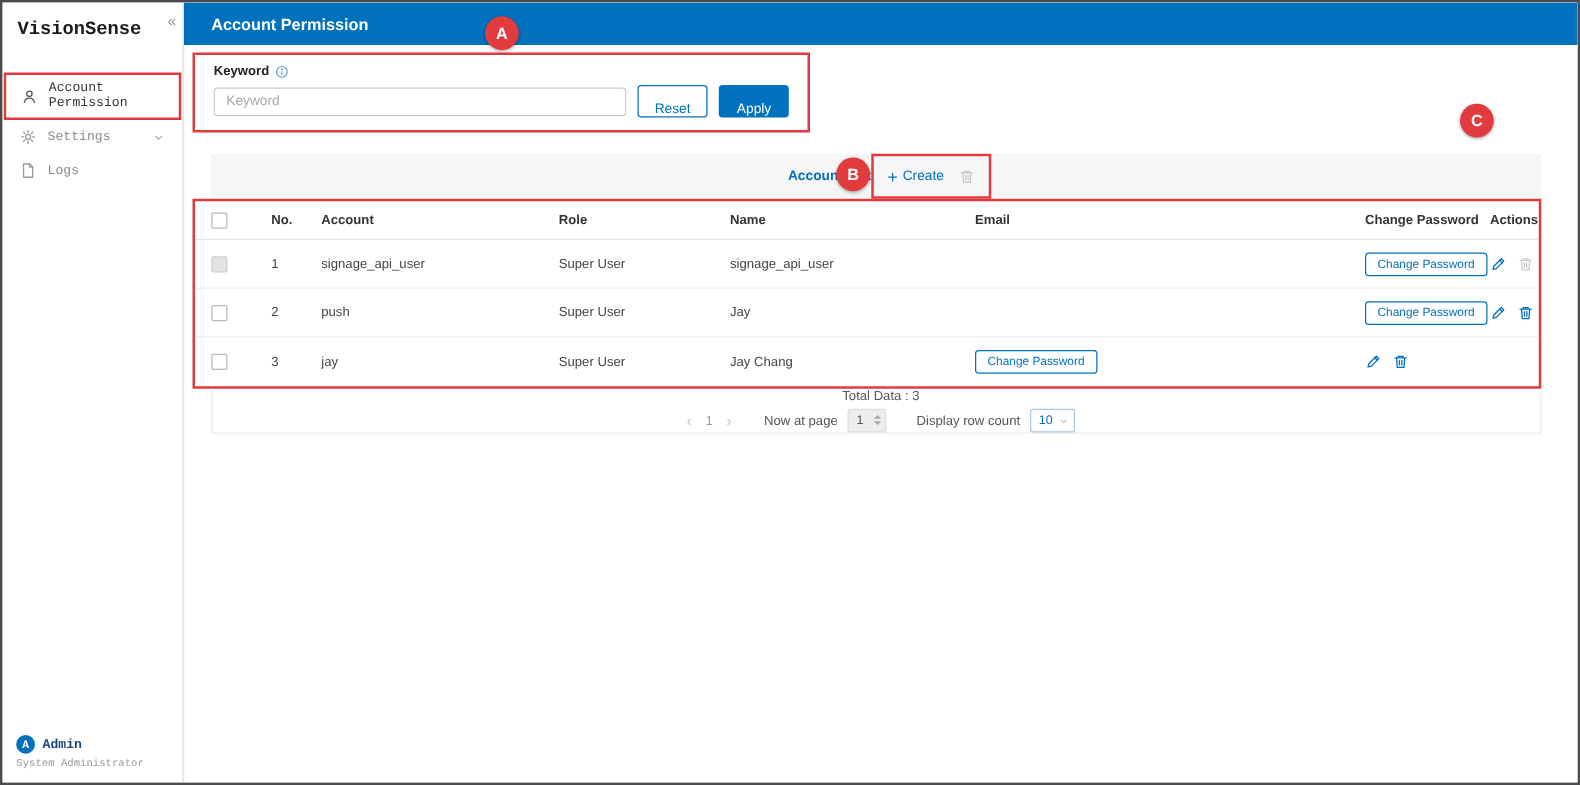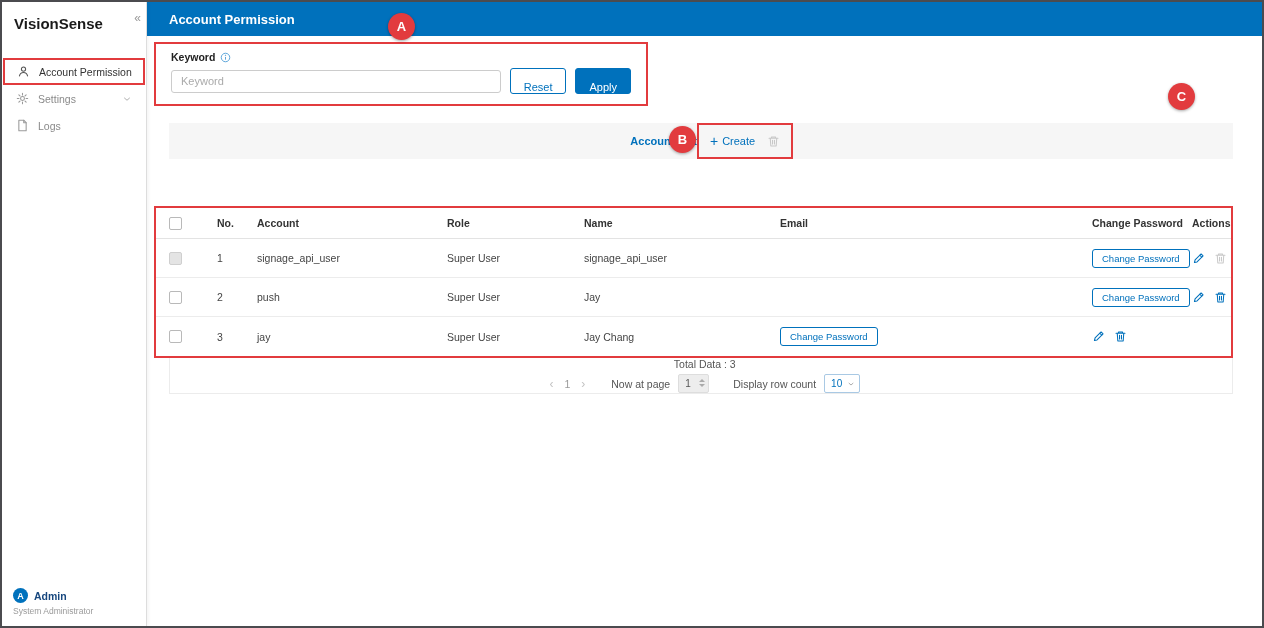--- a/index.html
+++ b/index.html
@@ -3,21 +3,21 @@
 <meta charset="utf-8">
 <style>
   * { box-sizing: border-box; margin: 0; padding: 0; }
   body { font-family: "Liberation Sans", sans-serif; background: #fff; }
 
   .page { width: 1264px; height: 628px; border: 2px solid #4b4b4f; background: #fff;
           position: relative; display: flex; overflow: hidden; }
 
   
   .sidebar { width: 145px; min-width: 145px; background: #fff; border-right: 1px solid #ddd;
-             position: relative; box-shadow: 1px 0 4px rgba(0,0,0,.06); z-index: 2; }
+             position: relative; box-shadow: 1px 0 4px rgba(0,0,0,.06); z-index: 2; font-family: Liberation Mono, monospace; }
   .app-title { font-size: 15px; font-weight: bold; color: #1a1a1a; padding: 13px 12px 4px; }
   .collapse { position: absolute; top: 9px; right: 5px; color: #999; font-size: 12px; cursor: pointer; }
   .menu { margin-top: 22px; }
   .menu-item { display: flex; align-items: center; gap: 9px; padding: 7px 6px 7px 14px;
                font-size: 10.5px; color: #8a8a8a; cursor: pointer; }
   .menu-item svg { width: 13px; height: 13px; stroke: #9a9a9a; fill: none;
                    stroke-width: 1.3; stroke-linecap: round; stroke-linejoin: round; flex: none; }
   .menu-item.active { color: #333; border: 2px solid var(--red); padding: 5px 4px 5px 12px; margin: 0 1px; }
   .menu-item.active svg { stroke: #555; }
   .menu-item .chev { margin-left: auto; margin-right: 8px; }
@@ -55,21 +55,21 @@
   .create-box { border: 2px solid var(--red); height: 36px; display: flex; align-items: center;
                 gap: 12px; padding: 0 11px; }
   .create-btn { display: flex; align-items: center; gap: 4px; color: var(--blue); font-size: 11px;
                 background: none; border: none; cursor: pointer; font-family: inherit; }
   .create-plus { font-size: 14px; line-height: 1; }
   .ic svg { width: 13px; height: 13px; fill: none; stroke-width: 1.3; stroke-linecap: round;
             stroke-linejoin: round; display: block; }
   .bulk-trash svg { stroke: #c7c7c7; }
 
   
-  .table-box { border: 2px solid var(--red); background: #fff; margin-top: 47px; }
+  .table-box { border: 2px solid var(--red); background: #fff; }
   .trow { display: grid; grid-template-columns: 48px 40px 190px 137px 196px 312px 100px 1fr;
           align-items: center; padding-left: 13px; }
   .thead { height: 31px; border-bottom: 1px solid #e3e3e3; font-weight: bold; font-size: 10.5px; color: #333; }
   .tbody-row { height: 39px; border-bottom: 1px solid #ececec; font-size: 10.5px; color: #444; }
   .tbody-row:last-child { border-bottom: none; }
   .cb-cell { display: flex; }
   .cb { width: 13px; height: 13px; border: 1px solid #b9b9b9; border-radius: 2px; background: #fff; cursor: pointer; }
   .cb.disabled { background: #e4e4e4; border-color: #cfcfcf; }
   .cp-btn { border: 1px solid var(--blue); color: var(--blue); background: #fff; font-size: 9.5px;
             padding: 3px 9px; border-radius: 3px; cursor: pointer; font-family: inherit; }

